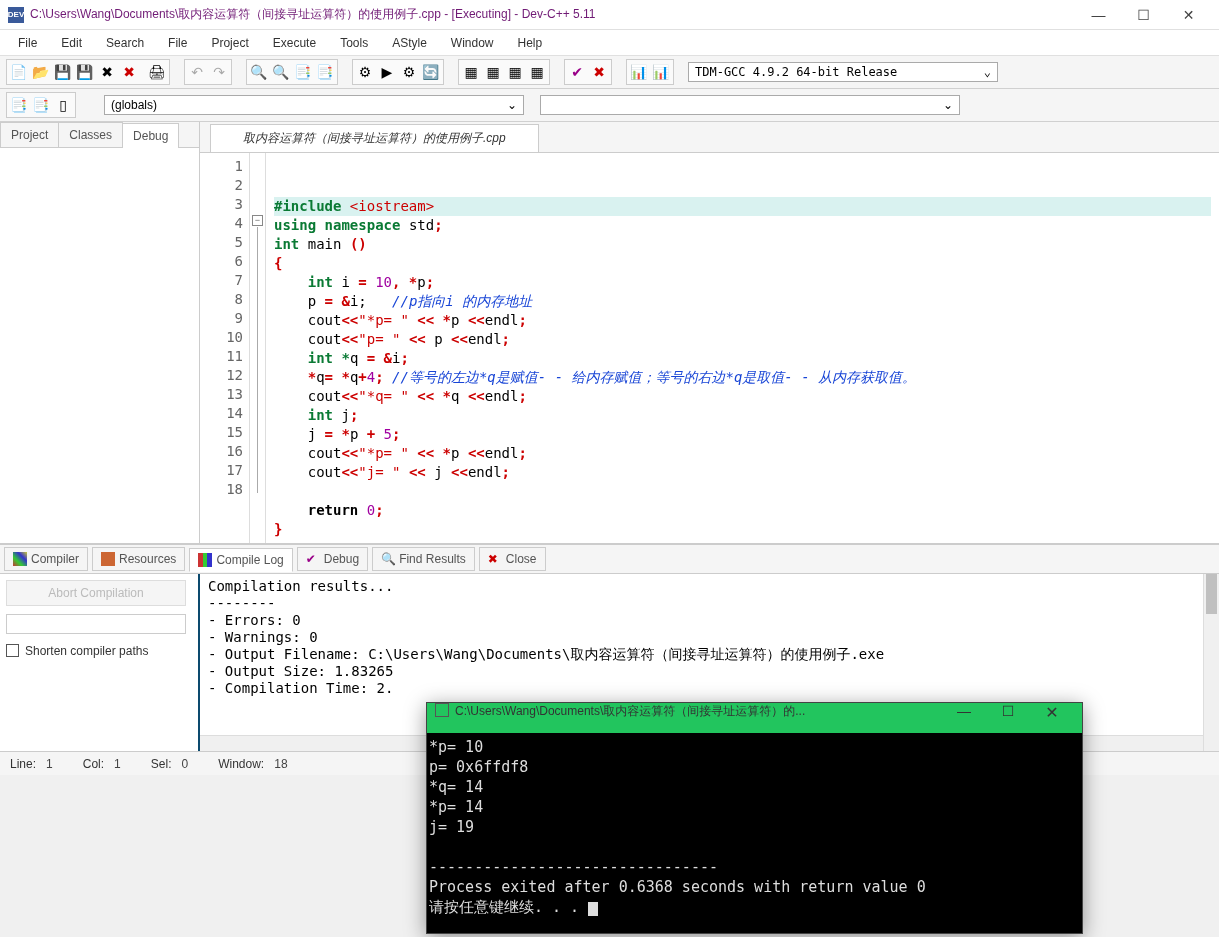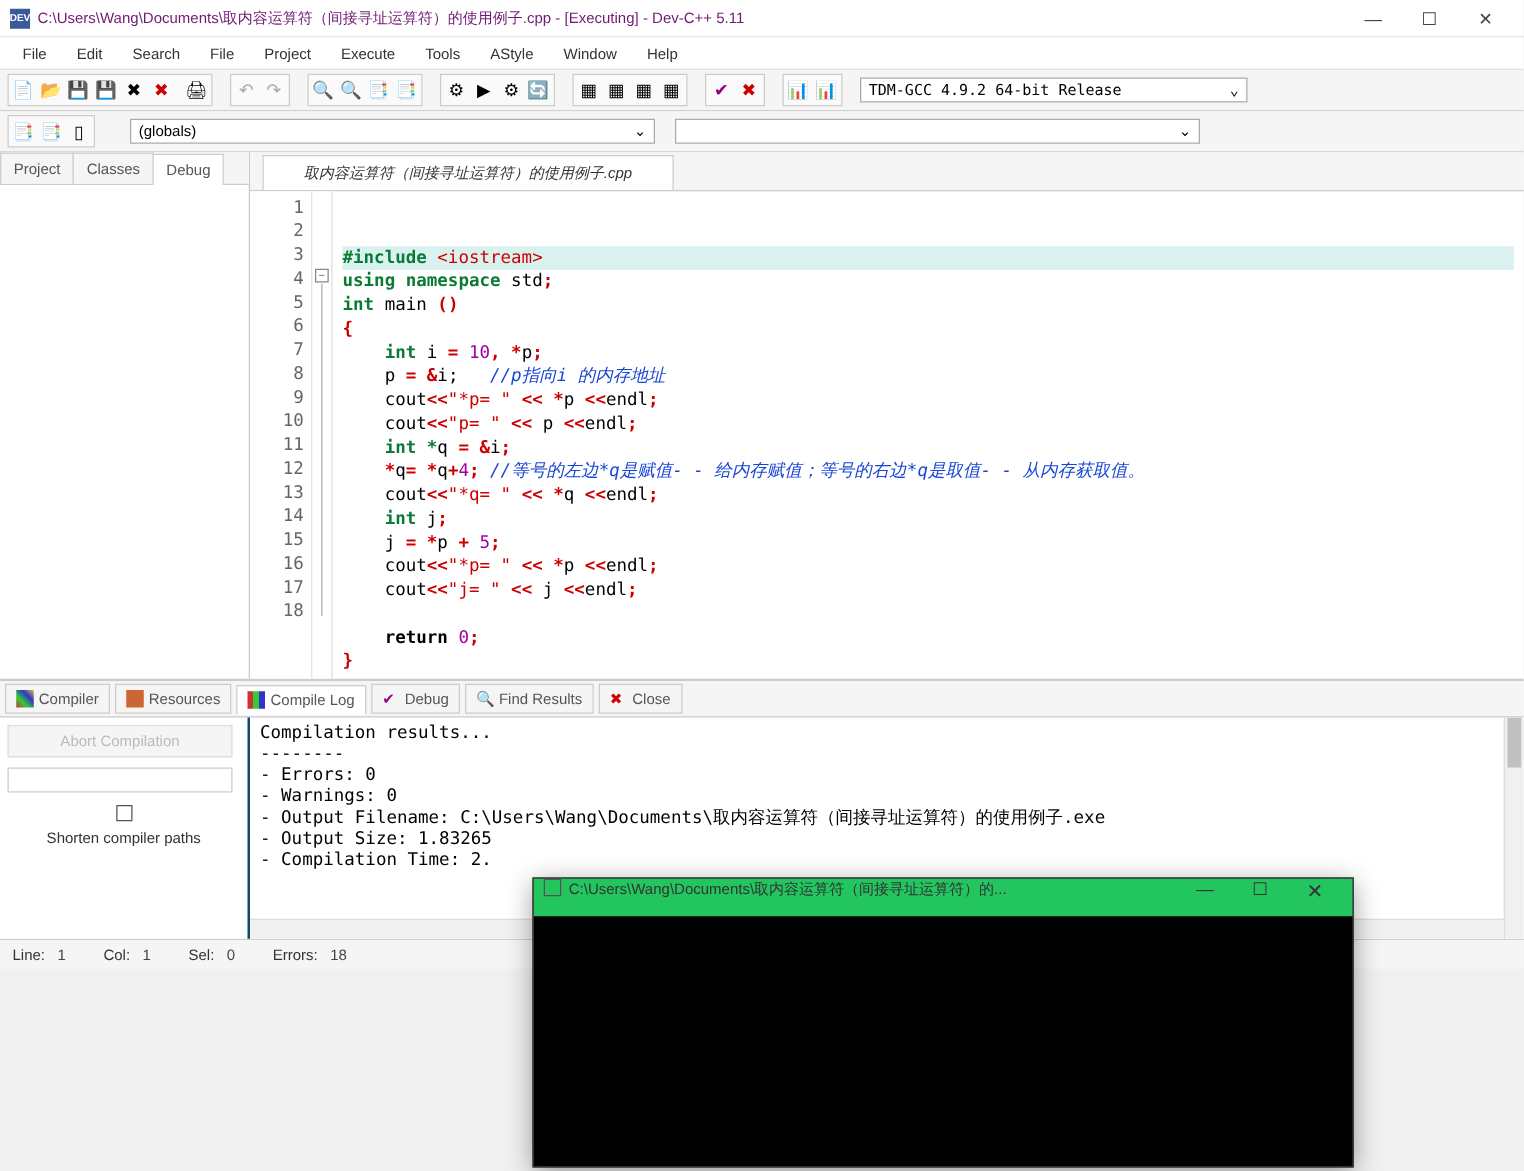--- a/index.html
+++ b/index.html
@@ -39,21 +39,21 @@
 .op { color:#c00; font-weight:bold;}
 .br { color:#c00; font-weight:bold;}
 .bottom-panel { height:220px; border-top:2px solid #ccc; background:#fff; display:flex; flex-direction:column;}
 .bottom-tabs { display:flex; background:#f5f5f5; border-bottom:1px solid #ccc; align-items:center; padding:2px 4px; gap:4px;}
 .btab { display:flex; align-items:center; gap:4px; padding:4px 8px; border:1px solid #ccc; background:#f5f5f5; color:#555;}
 .btab.active { background:#fff; border-bottom-color:#fff; position:relative; top:1px;}
 .bottom-body { flex:1; display:flex;}
 .bottom-left { width:200px; border-right:2px solid #0c4a6e; padding:6px; color:#888;}
 .abortbtn { width:180px; height:26px; background:#f5f5f5; border:1px solid #ddd; color:#bbb; display:flex; align-items:center; justify-content:center; margin-bottom:8px;}
 .progressbar { width:180px; height:20px; border:1px solid #ccc; margin-bottom:10px;}
-.checkbox-row { display:flex; align-items:center; gap:6px; color:#333;flex-direction:column;}
+.checkbox-row { display:flex; align-items:flex-start; gap:6px; color:#333;}
 .checkbox { width:13px; height:13px; border:1px solid #555;}
 .log-area { flex:1; position:relative; overflow:hidden;}
 .log-text { font-family:Consolas,monospace; font-size:14px; padding:4px 8px; white-space:pre; line-height:17px;}
 .hscroll { position:absolute; bottom:0; left:0; right:16px; height:16px; background:#f0f0f0; border-top:1px solid #ddd;}
 .vscroll-bp { position:absolute; right:0; top:0; bottom:0; width:16px; background:#f0f0f0; border-left:1px solid #ddd;}
 .vscroll-bp .thumb { position:absolute; top:0; left:2px; right:2px; height:40px; background:#c0c0c0;}
 .statusbar { height:24px; background:#f5f5f5; border-top:1px solid #ccc; display:flex; align-items:center; padding:0 10px; gap:30px; color:#444;}
 .statusbar .lbl { color:#333;}
 .console-window { position:absolute; left:426px; top:702px; width:657px; height:232px; background:#000; border:1px solid #444; box-shadow:0 4px 20px rgba(0,0,0,0.4); display:flex; flex-direction:column;}
 .console-title { height:30px; background:#22c55e; display:flex; align-items:flex-start; padding:0 8px; color:#333;}
@@ -255,24 +255,33 @@
           </div>
     </div>
   </div>
 </div>
 </div>
 
 <div class="statusbar">
   <span><span class="lbl">Line:</span>&nbsp;&nbsp;&nbsp;<span>1</span></span>
   <span><span class="lbl">Col:</span>&nbsp;&nbsp;&nbsp;<span>1</span></span>
   <span><span class="lbl">Sel:</span>&nbsp;&nbsp;&nbsp;<span>0</span></span>
-  <span><span class="lbl">Errors:</span>&nbsp;&nbsp;&nbsp;<span>18</span></span>
+  <span><span class="lbl">Window:</span>&nbsp;&nbsp;&nbsp;<span>18</span></span>
 </div>
 
 <div class="console-window">
   <div class="console-title">
     <div class="cicon"></div>
     <div class="ct">C:\Users\Wang\Documents\取内容运算符（间接寻址运算符）的...</div>
     <div class="cbtn">—</div>
     <div class="cbtn">☐</div>
     <div class="cbtn" style="font-size:16px;">✕</div>
   </div>
+  <div class="console-body"><span>*p= 10
+p= 0x6ffdf8
+*q= 14
+*p= 14
+j= 19
+
+--------------------------------
+Process exited after 0.6368 seconds with return value 0
+请按任意键继续. . . </span><span class="cursor"></span></div>
 </div>
 
 </body></html>

